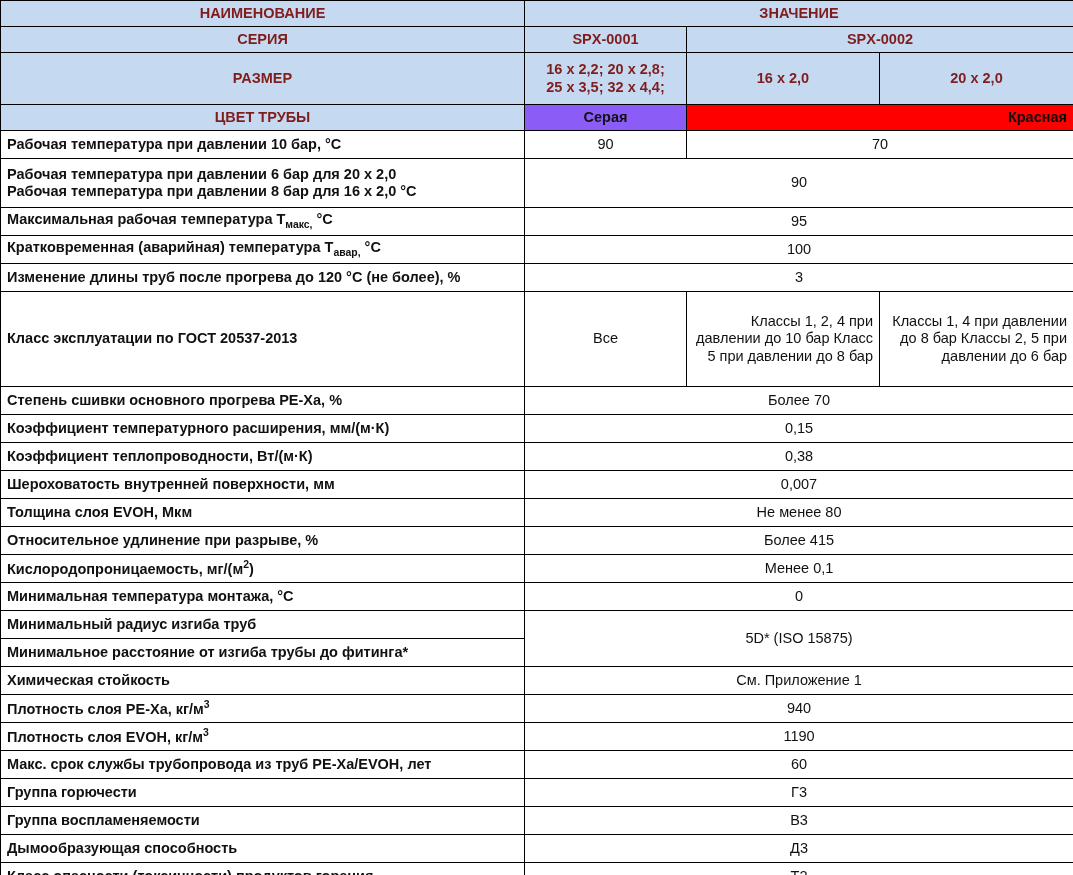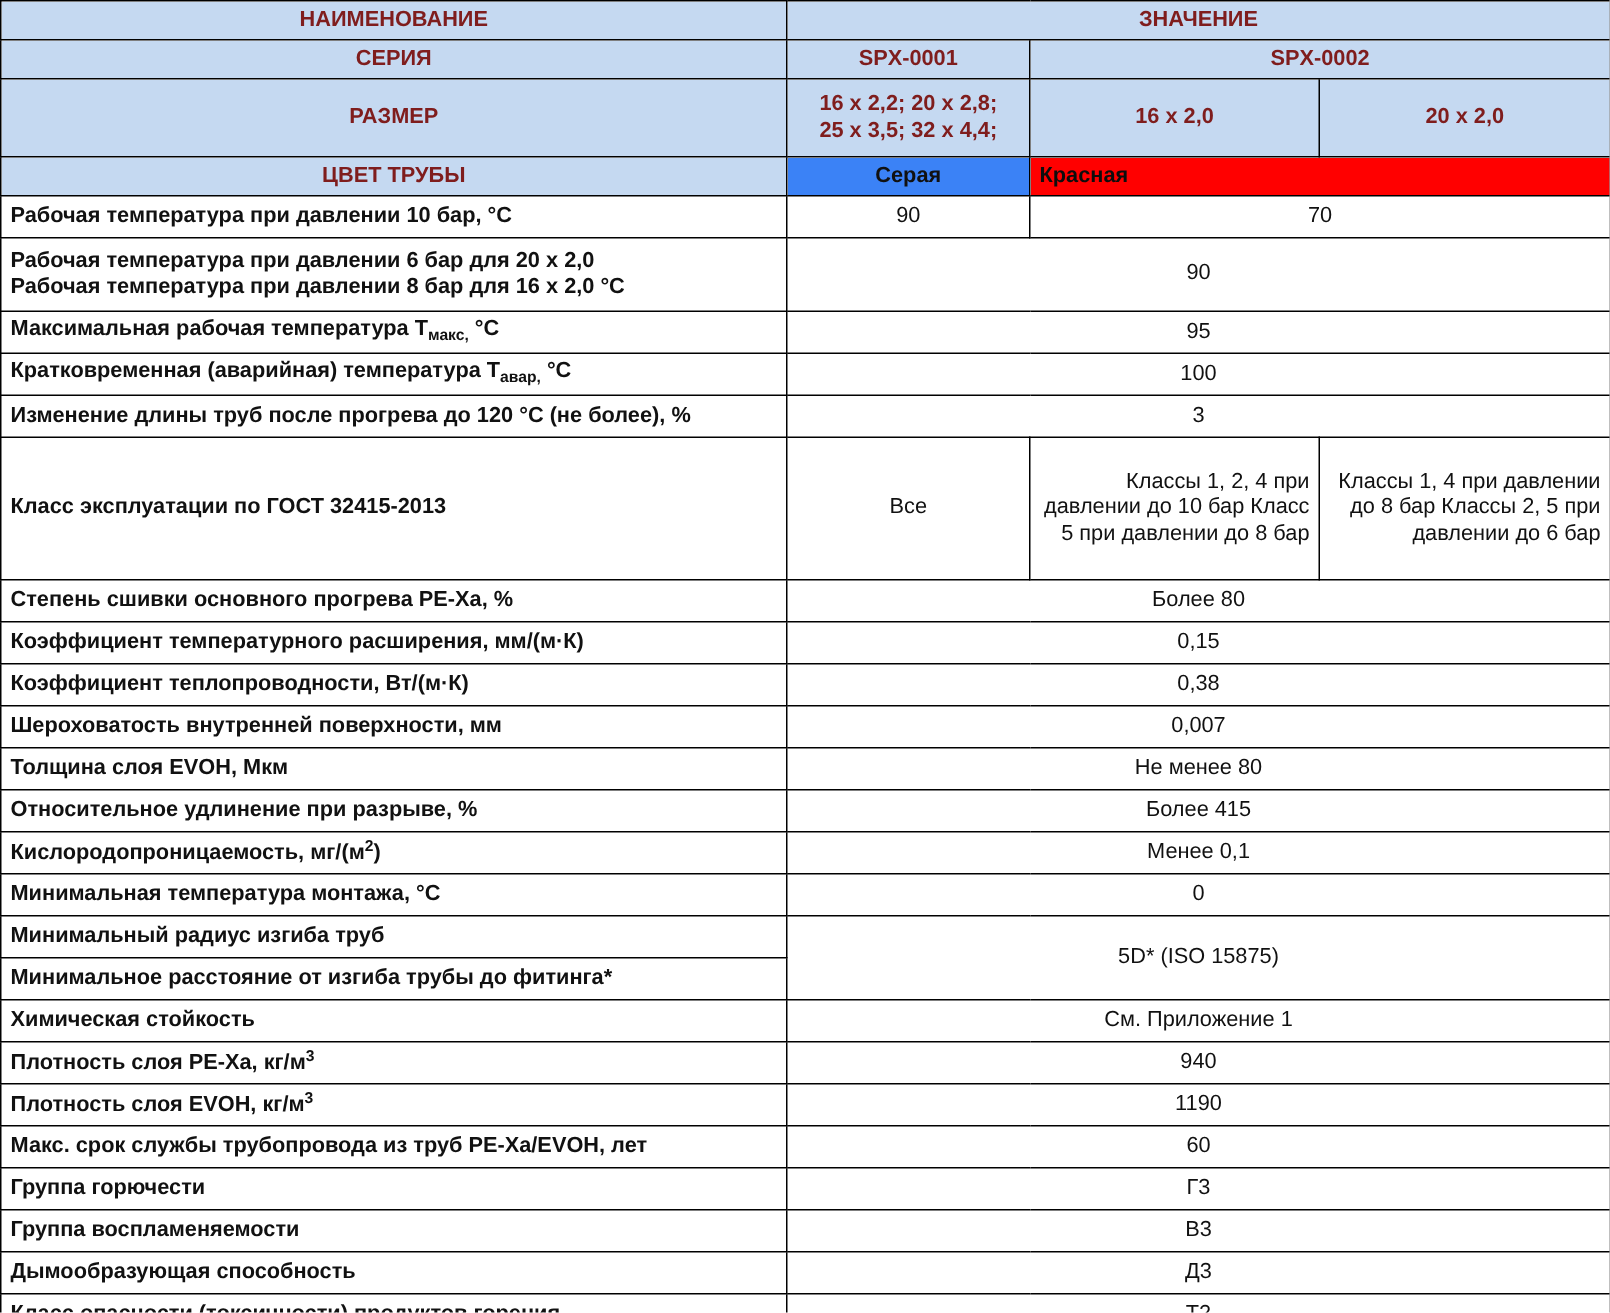--- a/index.html
+++ b/index.html
@@ -40,29 +40,29 @@
     background: #c5d9f1;
     border: 1px solid #ffffff;
     text-align: center;
     font-weight: bold;
     font-size: 14.5px;
     color: #7f1d1d;
   }
   .hdr-tall { line-height: 1.35; }
 
   .cell-gray {
-    background: #3b82f6;
+    background: #8b5cf6;
     text-align: center;
     font-weight: bold;
     border: 1px solid #ffffff;
     margin-top: 14px;
   }
   .cell-red {
     background: #ff0000;
-    text-align: left;
+    text-align: right;
     font-weight: bold;
     border: 1px solid #ffffff;
     color: #0d0d0d;
     margin-left: 24px;
   }
 
   
   td.name {
     text-align: left;
     font-size: 14.5px;
@@ -144,28 +144,28 @@
       </tr>
       <tr class="r-std">
         <td class="name">Кратковременная (аварийная) температура T<sub>авар,</sub> °C</td>
         <td class="val" colspan="3">100</td>
       </tr>
       <tr class="r-std">
         <td class="name">Изменение длины труб после прогрева до 120 °C  (не более), %</td>
         <td class="val" colspan="3">3</td>
       </tr>
       <tr class="r-class">
-        <td class="name">Класс эксплуатации по ГОСТ 32415-2013</td>
+        <td class="name">Класс эксплуатации по ГОСТ 20537-2013</td>
         <td class="val">Все</td>
         <td class="val-multi">Классы 1, 2, 4 при давлении до 10 бар Класс 5 при давлении до 8 бар</td>
         <td class="val-multi">Классы 1, 4 при давлении до 8 бар Классы 2, 5 при давлении до 6 бар</td>
       </tr>
       <tr class="r-std">
         <td class="name">Степень сшивки основного прогрева PE-Xa, %</td>
-        <td class="val" colspan="3">Более 80</td>
+        <td class="val" colspan="3">Более 70</td>
       </tr>
       <tr class="r-std">
         <td class="name">Коэффициент температурного расширения, мм/(м·К)</td>
         <td class="val" colspan="3">0,15</td>
       </tr>
       <tr class="r-std">
         <td class="name">Коэффициент теплопроводности, Вт/(м·К)</td>
         <td class="val" colspan="3">0,38</td>
       </tr>
       <tr class="r-std">

